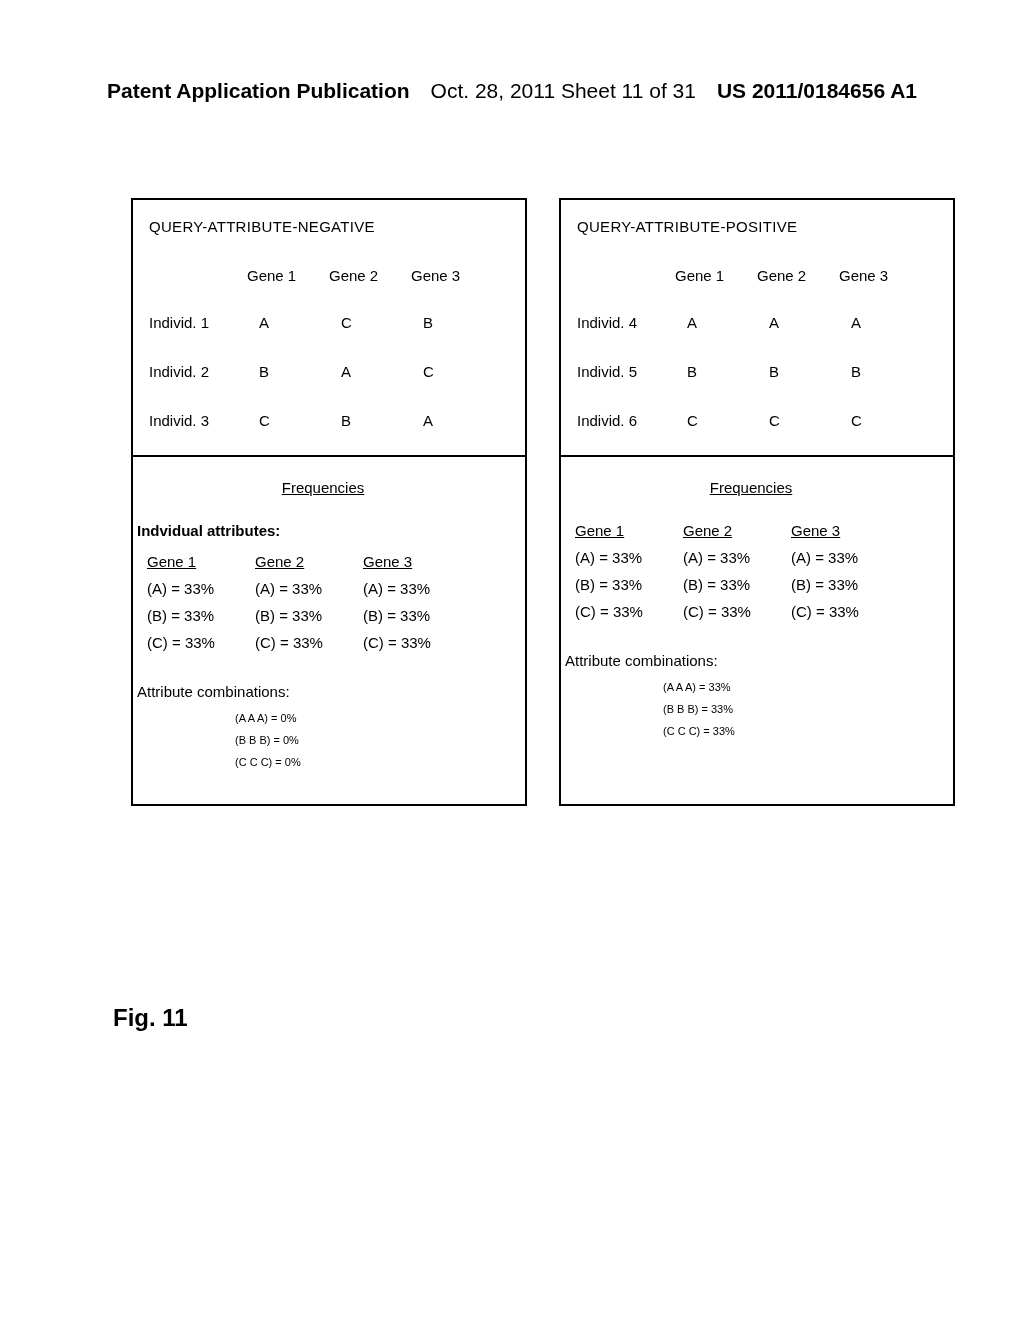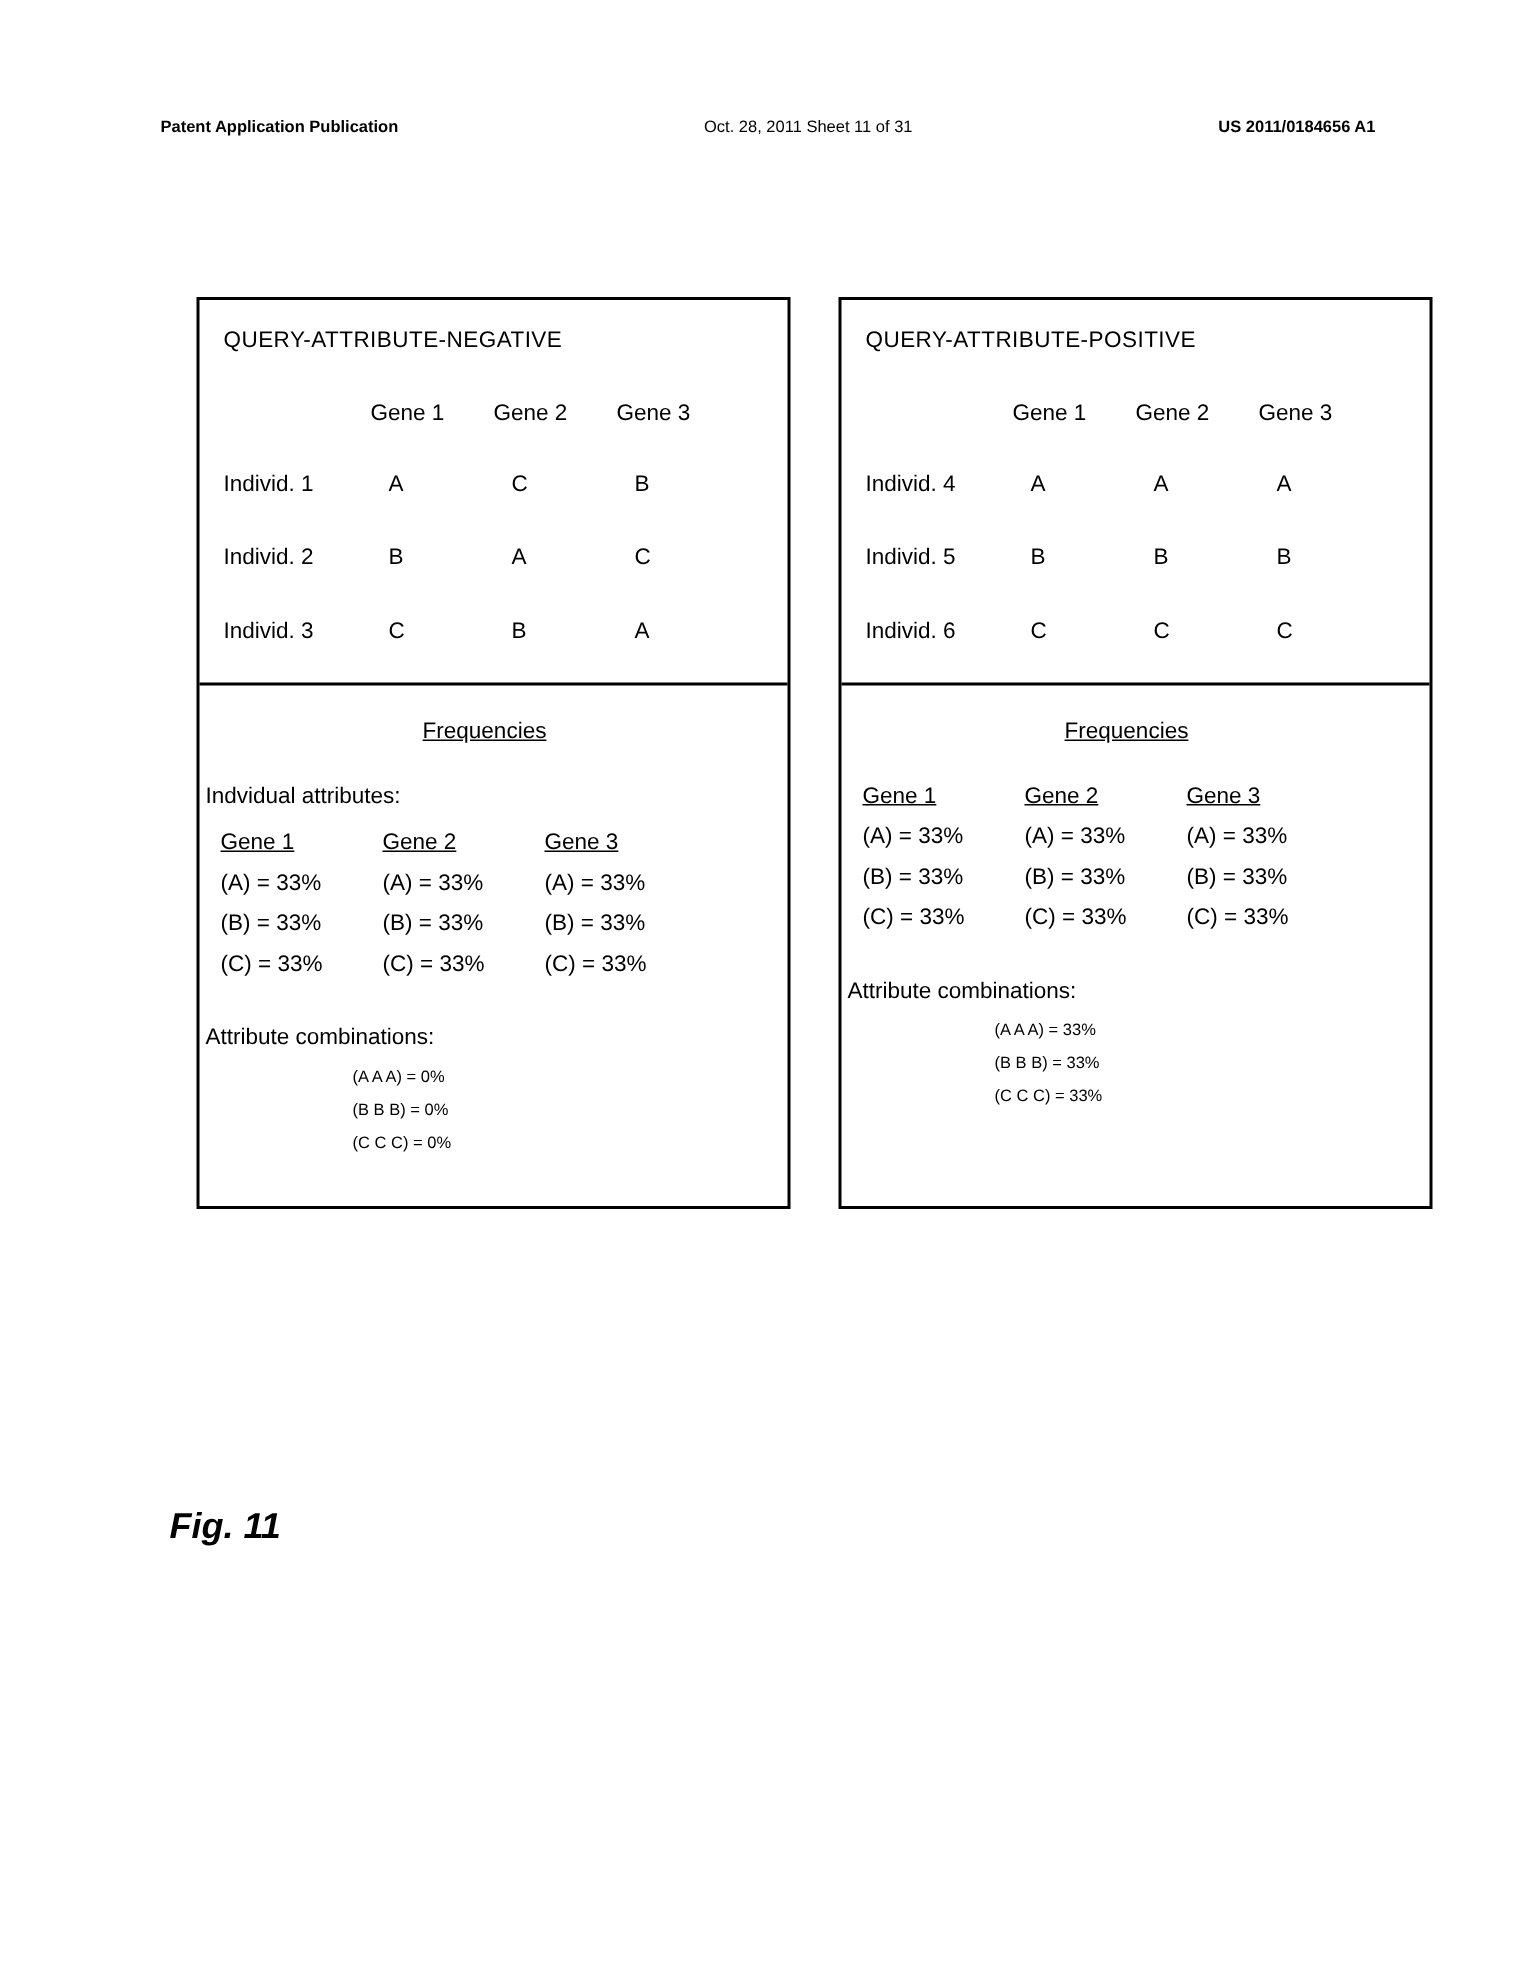--- a/index.html
+++ b/index.html
@@ -12,21 +12,21 @@
       color: #000;
     }
     .header {
       position: absolute;
       top: 79px;
       left: 0;
       width: 1024px;
       display: flex;
       justify-content: space-between;
       padding: 0 107px;
-      font-size: 11px;
+      font-size: 21px;
     }
     .header-left { font-weight: bold; }
     .header-center { font-weight: normal; }
     .header-right { font-weight: bold; }
     .panels {
       position: absolute;
       top: 198px;
       left: 131px;
       display: flex;
       gap: 32px;
@@ -67,20 +67,21 @@
     .freq-title {
       text-align: center;
       text-decoration: underline;
       font-size: 15px;
       margin-bottom: 26px;
     }
     .indiv-attr-label {
       font-size: 15px;
       margin-bottom: 14px;
       margin-left: 0;
+      font-weight: bold;
     }
     .freq-cols {
       display: flex;
       margin-left: 10px;
       margin-bottom: 22px;
       font-size: 15px;
     }
     .freq-col {
       width: 108px;
     }
@@ -99,21 +100,20 @@
     .comb-line {
       font-size: 11px;
       margin-bottom: 10px;
       margin-left: 98px;
     }
     .figure-label {
       position: absolute;
       top: 1004px;
       left: 113px;
       font-size: 24px;
-      font-style: italic;
       font-weight: bold;
     }
   </style>
 </head>
 <body>
 
 <div class="header">
   <span class="header-left">Patent Application Publication</span>
   <span class="header-center">Oct. 28, 2011  Sheet 11 of 31</span>
   <span class="header-right">US 2011/0184656 A1</span>

